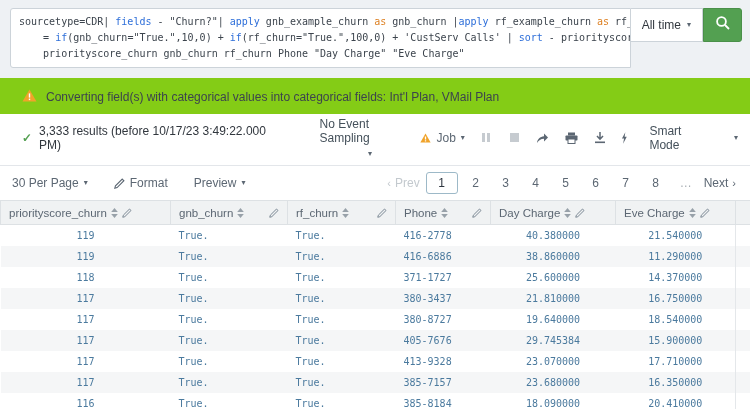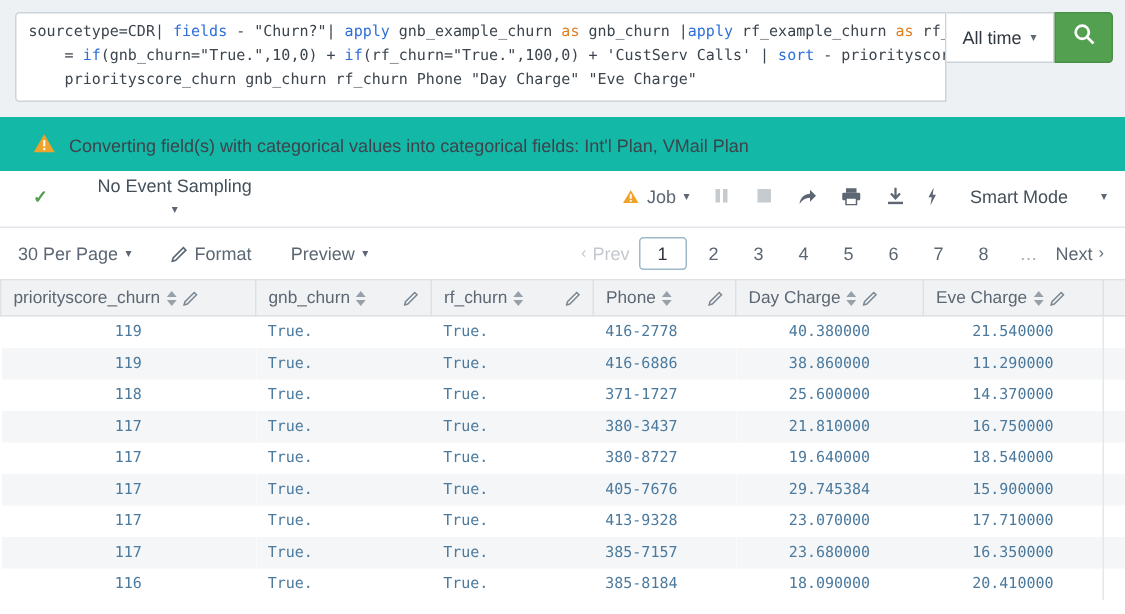--- a/index.html
+++ b/index.html
@@ -31,21 +31,21 @@
   .search-btn{
     width:37px;min-height:32px;align-self:flex-start;
     background:#53a051;border:1px solid #4a9049;border-radius:0 3px 3px 0;
     display:flex;align-items:center;justify-content:center;cursor:pointer;
   }
   .caret{font-size:8px;color:#5c6773;line-height:1;}
 
   
   .warning-row{
     display:flex;align-items:center;gap:9px;
-    padding:11px 10px 9px 22px;font-size:12px;color:#3c444d;background:#14b8a6;
+    padding:11px 10px 9px 22px;font-size:12px;color:#3c444d;background:#84cc16;
   }
 
   
   .status-bar{
     display:flex;justify-content:space-between;align-items:center;
     padding:3px 12px 7px 22px;border-bottom:1px solid #e3e6ea;font-size:12px;
   }
   .status-left{display:flex;align-items:center;gap:7px;}
   .check{color:#53a051;font-weight:bold;font-size:12px;}
   .results-text{color:#31373e;}
@@ -130,20 +130,21 @@
           <rect x="6.8" y="4.4" width="1.4" height="4.2" fill="#fff"></rect>
           <rect x="6.8" y="9.6" width="1.4" height="1.5" fill="#fff"></rect>
         </svg>
     </span>
     <span>Converting field(s) with categorical values into categorical fields: Int'l Plan, VMail Plan</span>
   </div>
 
   <div class="status-bar">
     <div class="status-left">
       <span class="check">✓</span>
+      <span class="results-text">3,333 results (before 10/17/23 3:49:22.000 PM)</span>
       <span class="sampling">
         <span>No Event Sampling</span>
         <span class="caret">▾</span>
       </span>
     </div>
     <div class="status-right">
       <span class="job-group">
         <svg width="11" height="10" viewBox="0 0 15 13">
             <path d="M7.5 0.5 L14.5 12.5 L0.5 12.5 Z" fill="#f0a32a"></path>
             <rect x="6.6" y="4.4" width="1.8" height="4.2" fill="#fff"></rect>

